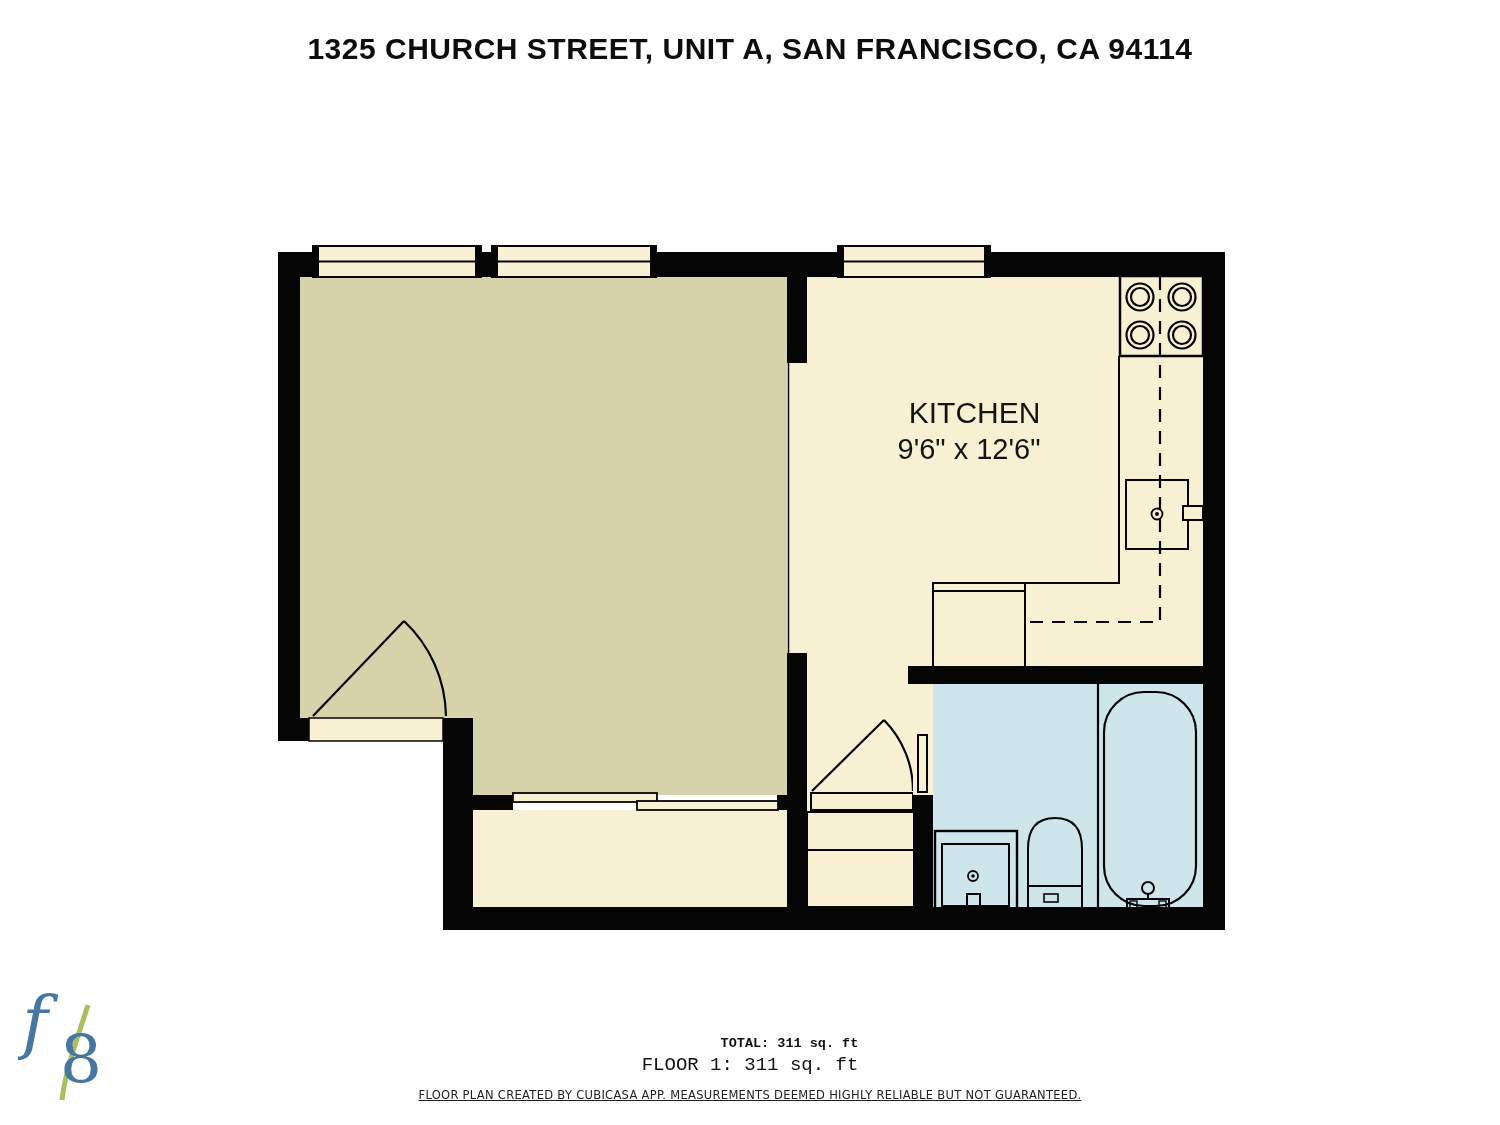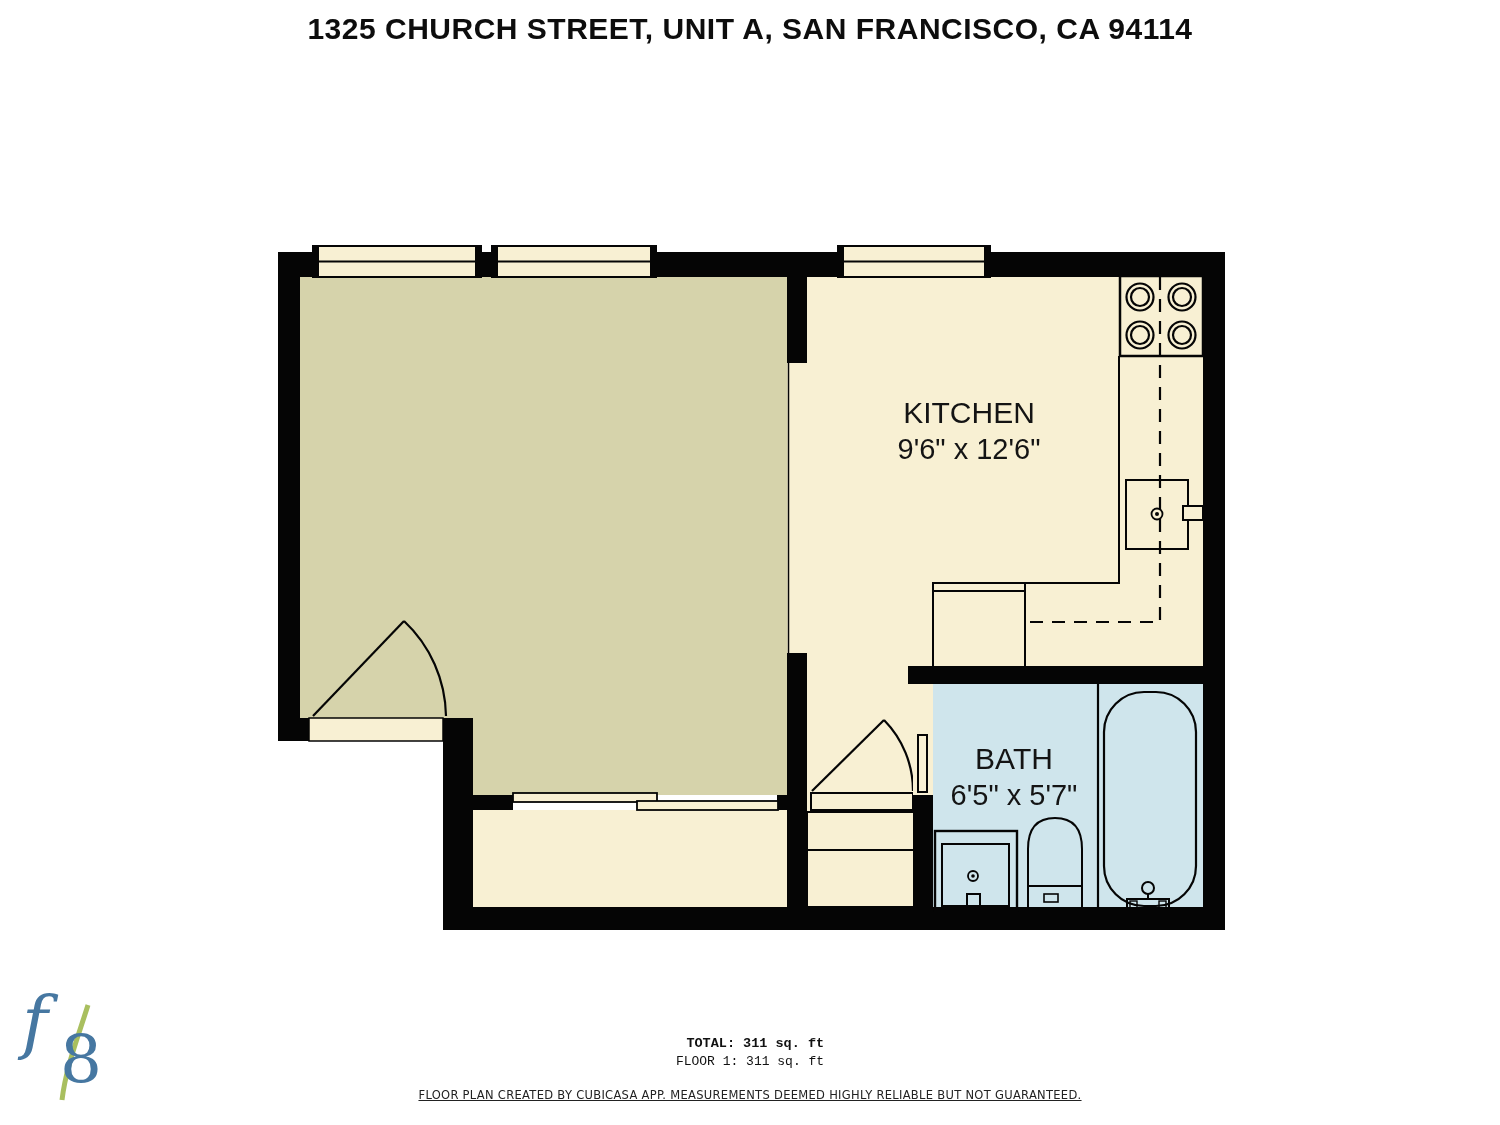--- a/index.html
+++ b/index.html
@@ -1,31 +1,31 @@
 <!DOCTYPE html>
 <html><head>
 <meta charset="utf-8">
 <style>
   html,body{margin:0;padding:0;background:#fff;}
   .canvas{position:relative;width:1500px;height:1125px;background:#ffffff;overflow:hidden;
           font-family:"Liberation Sans",sans-serif;}
   .plan-svg{position:absolute;left:0;top:0;width:1500px;height:1125px;}
-  .page-title{position:absolute;left:750px;top:12px;transform:translateX(-50%);
+  .page-title{position:absolute;left:750px;top:32px;transform:translateX(-50%);
               font-size:30px;font-weight:700;letter-spacing:.5px;color:#0d0d0d;white-space:nowrap;}
-  .room-label{position:absolute;transform:translate(-50%,-50%);text-align:center;
+  .room-label{position:absolute;transform:translate(-50%,-50%);text-align:right;
               color:#141414;white-space:nowrap;line-height:1.22;}
   .room-name{font-size:30px;}
   .room-dims{font-size:29px;}
   .lbl-bedroom{left:553px;top:531px;}
   .lbl-kitchen{left:969px;top:431px;}
   .lbl-bath{left:1014px;top:777px;}
   .summary{position:absolute;left:750px;top:1036px;transform:translateX(-50%);
            text-align:right;font-family:Liberation Mono, monospace;color:#111;}
   .summary-total{font-size:13.5px;font-weight:700;}
-  .summary-floor{font-size:13px;margin-top:3px;}
+  .summary-floor{font-size:19px;margin-top:3px;}
   .disclaimer{position:absolute;left:750px;top:1088px;transform:translateX(-50%);
               font-family:"DejaVu Sans",sans-serif;font-size:11.5px;letter-spacing:.3px;
               color:#222;white-space:nowrap;text-decoration:underline;}
   .logo{position:absolute;left:16px;top:995px;width:110px;height:115px;}
   .logo-f{position:absolute;left:6px;top:-14px;font-family:"DejaVu Serif",serif;
           font-style:italic;font-size:70px;color:#4677a1;}
   .logo-8{position:absolute;left:44px;top:26px;font-family:"DejaVu Serif",serif;
           font-size:66px;color:#4677a1;}
   .logo-slash{position:absolute;left:0;top:0;}
 </style>
@@ -160,24 +160,20 @@
   </svg>
 
   <div class="page-title">1325 CHURCH STREET, UNIT A, SAN FRANCISCO, CA 94114</div>
 
 
   <div class="room-label lbl-kitchen">
     <div class="room-name">KITCHEN</div>
     <div class="room-dims">9'6" x 12'6"</div>
   </div>
 
-  <div class="room-label lbl-bath">
-    <div class="room-name">BATH</div>
-    <div class="room-dims">6'5" x 5'7"</div>
-  </div>
 
   <div class="summary">
     <div class="summary-total">TOTAL: 311 sq. ft</div>
     <div class="summary-floor">FLOOR 1: 311 sq. ft</div>
   </div>
 
   <div class="disclaimer">FLOOR PLAN CREATED BY CUBICASA APP. MEASUREMENTS DEEMED HIGHLY RELIABLE BUT NOT GUARANTEED.</div>
 
   <div class="logo">
     <svg class="logo-slash" width="110" height="115" viewBox="0 0 110 115" aria-hidden="true">

